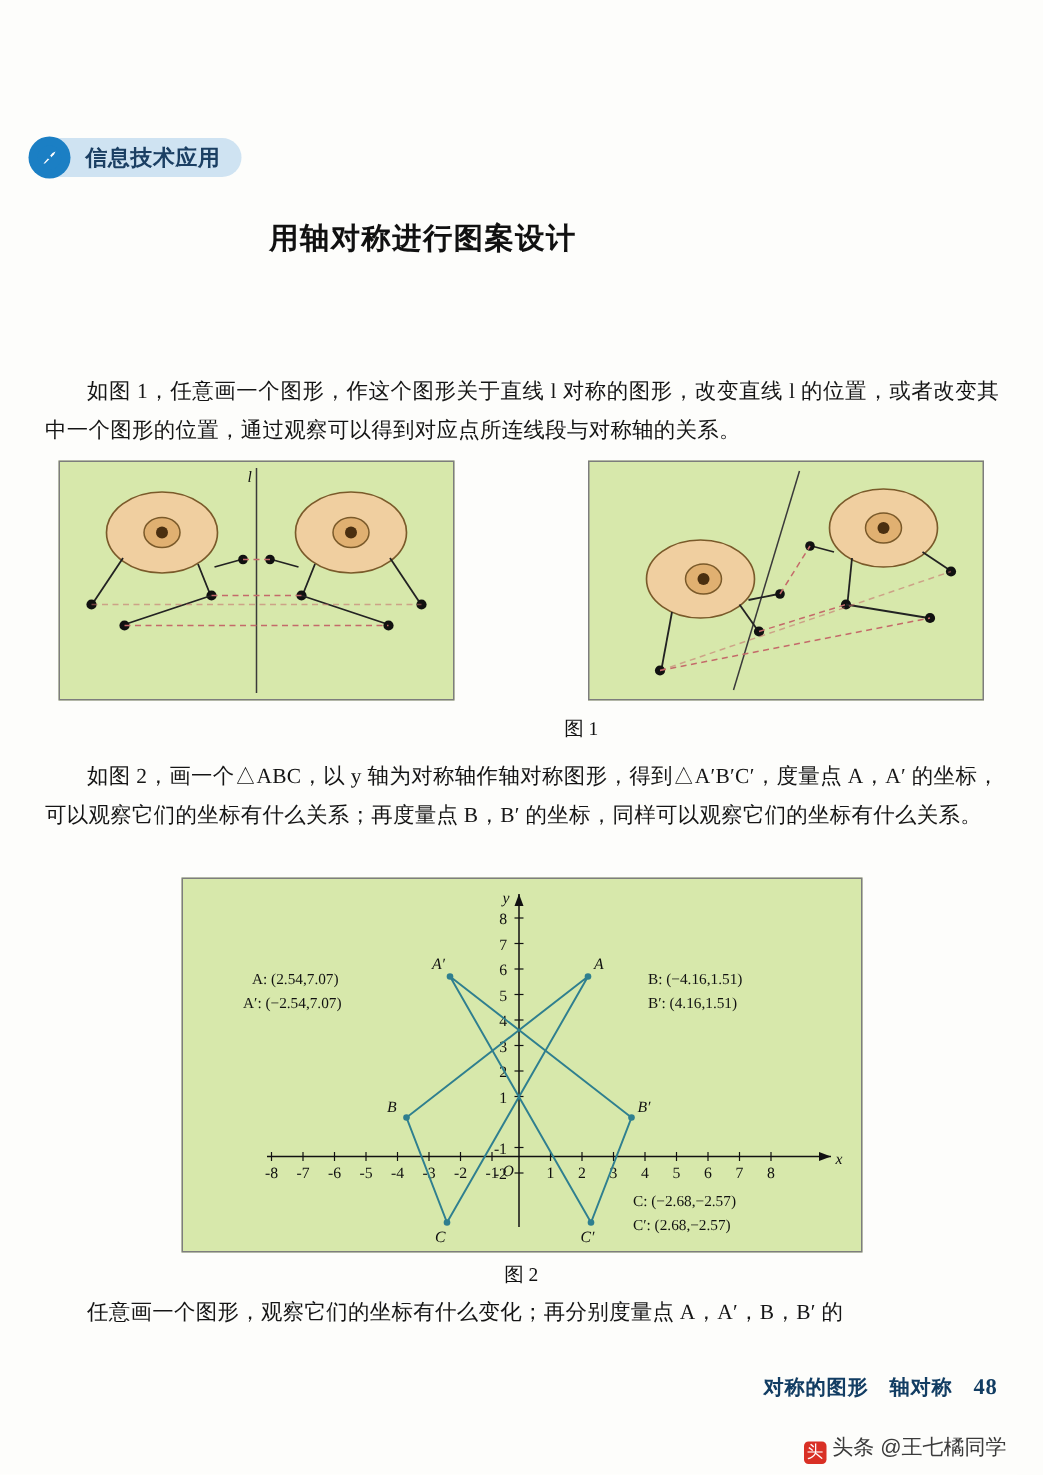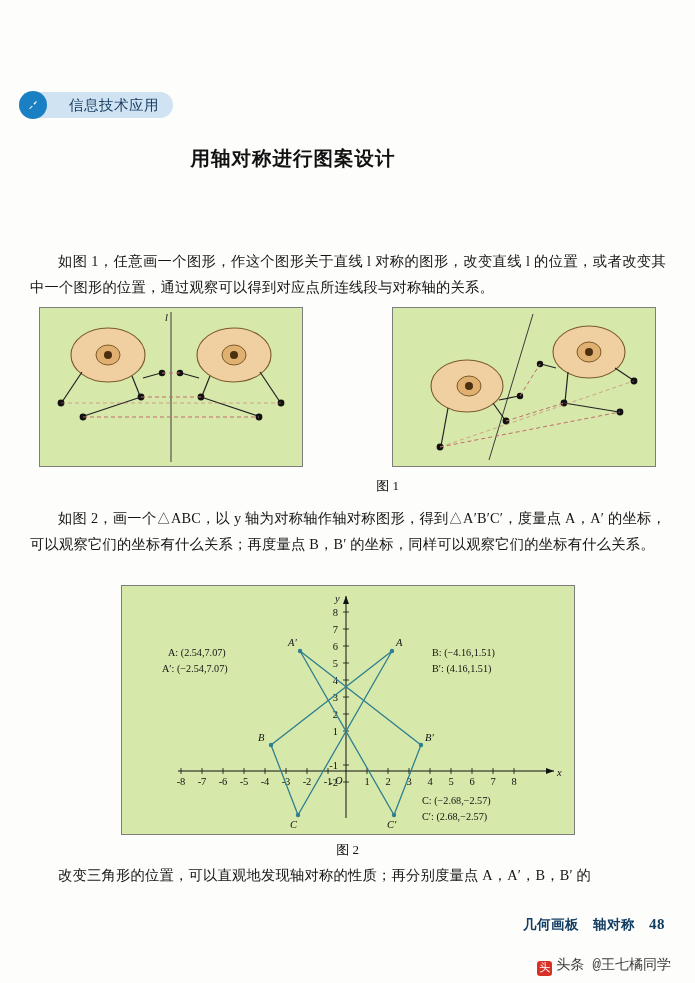--- a/index.html
+++ b/index.html
@@ -36,24 +36,23 @@
     align-items: center;
     background: #cfe3f2;
     border-radius: 13px;
     height: 26px;
     padding: 0 14px 0 30px;
     position: relative;
   }
   .badge-label {
     font-family: "Liberation Sans", sans-serif;
     font-size: 14.5px;
-    font-weight: normal;
+    font-weight: bold;
     color: #1b3f63;
     letter-spacing: 0.5px;
-    margin-left: 12px;
   }
   .badge-icon {
     position: absolute;
     left: -8px;
     top: -1px;
     width: 28px;
     height: 28px;
     border-radius: 50%;
     background: #1b7fc4;
     display: flex;
@@ -68,21 +67,20 @@
   .doc-title {
     position: absolute;
     top: 145px;
     left: 0;
     width: 564px;
     text-align: center;
     font-size: 19.5px;
     font-weight: bold;
     letter-spacing: 1px;
     color: #111;
-    margin-left: 11px;
   }
 
   
   .para {
     position: absolute;
     font-size: 14.3px;
     line-height: 26px;
     color: #151515;
     text-align: justify;
     letter-spacing: 0.2px;
@@ -141,21 +139,21 @@
     font-size: 13.5px;
     font-weight: bold;
     color: #123d63;
     letter-spacing: 0.5px;
   }
   .footer .pagenum { margin-left: 14px; font-size: 15px; }
   .watermark {
     position: absolute;
     right: 24px;
     top: 956px;
-    font-family: Liberation Mono, monospace;
+    font-family: Liberation Sans, sans-serif;
     font-size: 14px;
     color: #3b3b3b;
     margin-left: 32px;
   }
   .wm-logo {
     display: inline-block;
     width: 15px; height: 15px;
     border-radius: 3px;
     background: #d93025;
     color: #fff;
@@ -382,23 +380,23 @@
       <text class="coordtxt" x="40" y="86">A′: (−2.54,7.07)</text>
       <text class="coordtxt" x="310" y="70">B: (−4.16,1.51)</text>
       <text class="coordtxt" x="310" y="86">B′: (4.16,1.51)</text>
       <text class="coordtxt" x="300" y="218">C: (−2.68,−2.57)</text>
       <text class="coordtxt" x="300" y="234">C′: (2.68,−2.57)</text>
     </svg>
   </div>
 
   <div class="caption cap2">图 2</div>
 
-  <div class="para p4">改变三角形的位置，可以直观地发现轴对称的性质；再分别度量点 A，A′，B，B′ 的</div>
+  <div class="para p4">任意画一个图形，观察它们的坐标有什么变化；再分别度量点 A，A′，B，B′ 的</div>
 
   <div class="footer">
-    <span>几何画板　轴对称</span><span class="pagenum">48</span>
+    <span>对称的图形　轴对称</span><span class="pagenum">48</span>
   </div>
 
   <div class="watermark">
     <span class="wm-logo">头</span><span>头条 @王七橘同学</span>
   </div>
 
 </div>
 
 </body></html>

